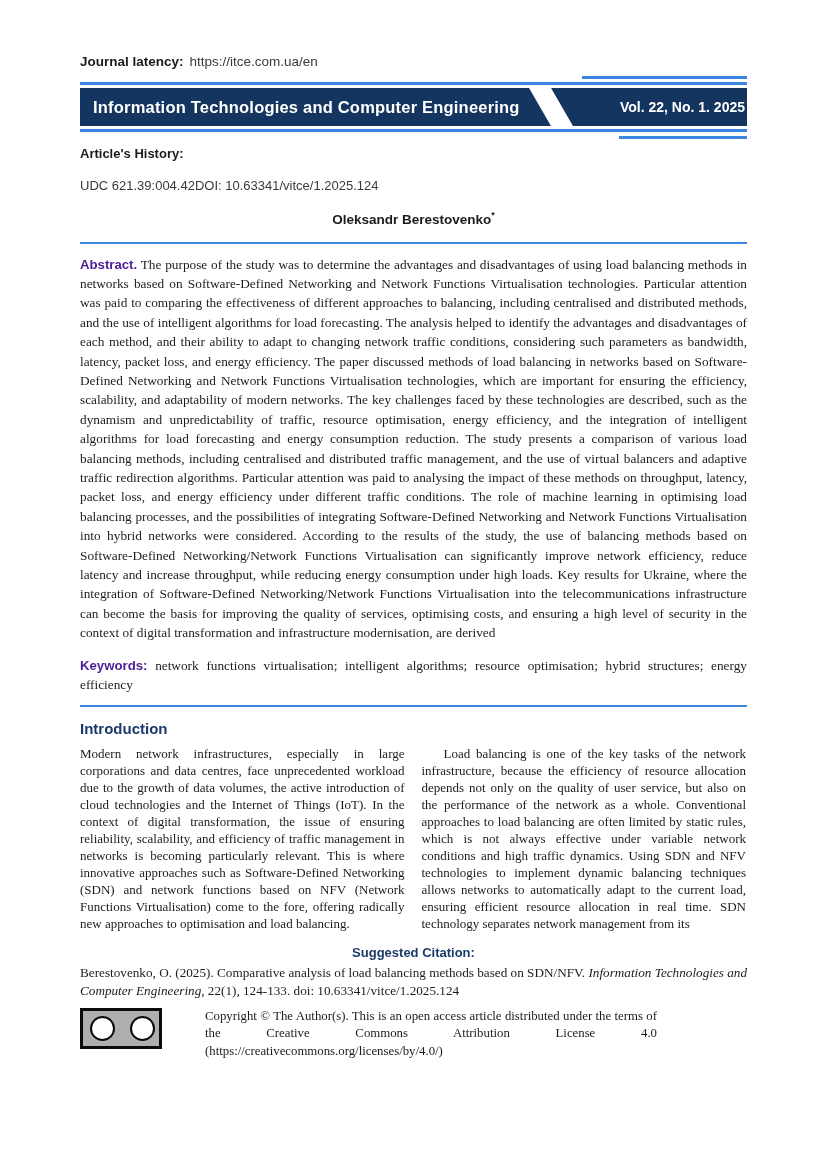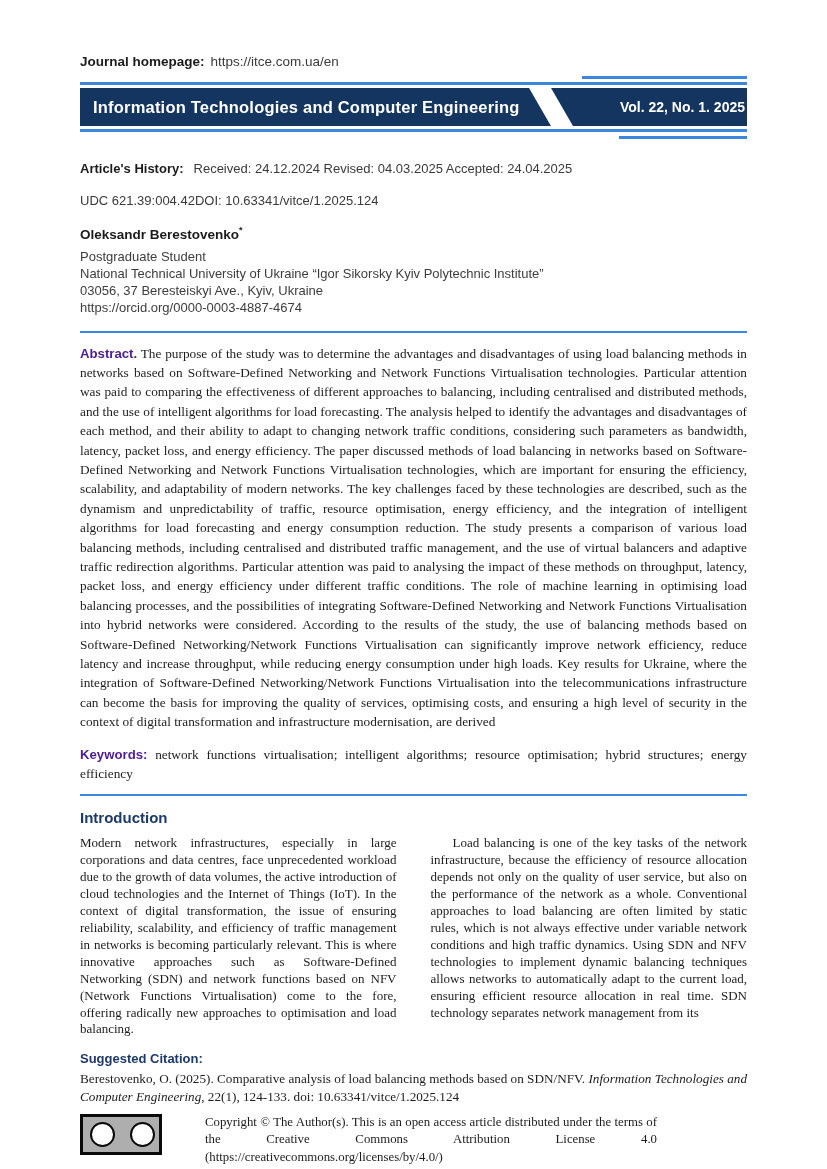--- a/index.html
+++ b/index.html
@@ -20,48 +20,48 @@
   .banner {
     margin-top:3px; position:relative; height:38px; background:#14355f;
     display:flex; align-items:center; overflow:hidden;
   }
   .banner .jtitle { color:#fff; font-weight:bold; font-size:16.5px; padding-left:13px; letter-spacing:.2px; }
   .banner .stripe { position:absolute; top:-4px; bottom:-4px; left:69%; width:22px; background:#fff; transform:skewX(30deg); }
   .banner .vol { position:absolute; right:2px; color:#fff; font-weight:bold; font-size:14px; }
   .r3 { margin-top:3px; }
   .r4 { width:128px; margin-top:4px; }
 
-  .history-row { margin-top:22px; display:flex; gap:10px; font-size:13px; color:#3a3a3a; }
+  .history-row { margin-top:7px; display:flex; gap:4px; font-size:13px; color:#3a3a3a; }
   .history-row .lbl { font-weight:bold; color:#1b1b1b; }
   .meta-row { margin-top:17px; display:flex; justify-content:flex-start; font-size:13px; color:#3a3a3a; }
 
   
   .art-title { margin-top:26px; font-size:19px; font-weight:bold; color:#1c3a69; letter-spacing:.1px; }
-  .author-name { margin-top:17px; font-size:13.5px; font-weight:bold; color:#1b1b1b; }
+  .author-name { margin-top:17px; font-size:13.5px; font-weight:bold; color:#1b1b1b;text-align:center; }
   .author-name sup { font-size:9px; }
   .author-lines { margin-top:6px; font-size:13px; color:#3d3d3d; line-height:17px; }
 
   .r5 { margin-top:15px; height:2px; }
 
   
   .serif { font-family:"Liberation Serif", serif; }
   .abstract { margin-top:11px; font-size:13.3px; line-height:19.4px; text-align:justify; color:#1c1c1c; }
   .inline-label { font-family:"Liberation Sans", sans-serif; font-weight:bold; color:#4c1d95; font-size:13.2px; }
   .keywords { margin-top:13px; font-size:13.3px; line-height:19.4px; text-align:justify; color:#1c1c1c; }
   .r6 { margin-top:11px; height:2px; }
 
   
   .sec-heading { margin-top:13px; font-size:15px; font-weight:bold; color:#1c3a69; }
-  .columns { margin-top:9px; display:flex; gap:34px; }
+  .columns { margin-top:9px; display:flex; gap:17px; }
   .col { width:324.5px; }
   .col p { font-size:13px; line-height:16.9px; text-align:justify; color:#1c1c1c; hyphens:auto; }
   .col p.indent { text-indent:22px; }
 
   
-  .cite-label { margin-top:13px; font-size:13px; font-weight:bold; color:#1c3a69; }
+  .cite-label { margin-top:13px; font-size:13px; font-weight:bold; color:#1c3a69;text-align:center; }
   .cite-text { margin-top:4px; font-size:13.2px; line-height:17.6px; color:#1c1c1c; text-align:justify; }
   .cite-text .it { font-style:italic; }
   .corresponding { margin-top:17px; font-size:11px; color:#555; }
 
   .license-row { margin-top:8px; display:flex; align-items:flex-start; }
   .cc-badge {
     position:relative; width:82px; height:41px; background:#aeaeae; border:3px solid #0a0a0a;
     display:flex; align-items:center; gap:15px; padding-left:7px; flex:0 0 auto;
   }
   .cc-circle, .person-circle {
@@ -70,57 +70,50 @@
   }
   .license-text { margin-left:43px; width:452px; font-size:12.8px; line-height:17.5px; text-align:justify; color:#1c1c1c; }
 </style>
 </head>
 <body>
 
 <div class="page">
   <div class="content">
 
     <div class="homepage-row">
-      <span class="lbl">Journal homepage:</span>
+      <span class="lbl">Journal latency:</span>
       <span>https://itce.com.ua/en</span>
     </div>
 
     <div class="rule-short r1"></div>
     <div class="rule r2"></div>
 
     <div class="banner">
       <span class="jtitle">Information Technologies and Computer Engineering</span>
       <span class="stripe"></span>
       <span class="vol">Vol. 22, No. 1. 2025</span>
     </div>
 
     <div class="rule r3"></div>
     <div class="rule-short r4"></div>
 
     <div class="history-row">
       <span class="lbl">Article's History:</span>
-      <span>Received: 24.12.2024 Revised: 04.03.2025 Accepted: 24.04.2025</span>
     </div>
 
     <div class="meta-row">
       <span>UDC 621.39:004.42</span>
       <span>DOI: 10.63341/vitce/1.2025.124</span>
     </div>
 
 
     <div class="author-name">
       <span>Oleksandr Berestovenko</span><sup>*</sup>
     </div>
 
-    <div class="author-lines">
-      <div>Postgraduate Student</div>
-      <div>National Technical University of Ukraine “Igor Sikorsky Kyiv Polytechnic Institute”</div>
-      <div>03056, 37 Beresteiskyi Ave., Kyiv, Ukraine</div>
-      <div>https://orcid.org/0000-0003-4887-4674</div>
-    </div>
 
     <div class="rule r5"></div>
 
     <p class="abstract serif"><span class="inline-label">Abstract.</span> <span>The purpose of the study was to determine the advantages and disadvantages of using load balancing methods in networks based on Software-Defined Networking and Network Functions Virtualisation technologies. Particular attention was paid to comparing the effectiveness of different approaches to balancing, including centralised and distributed methods, and the use of intelligent algorithms for load forecasting. The analysis helped to identify the advantages and disadvantages of each method, and their ability to adapt to changing network traffic conditions, considering such parameters as bandwidth, latency, packet loss, and energy efficiency. The paper discussed methods of load balancing in networks based on Software-Defined Networking and Network Functions Virtualisation technologies, which are important for ensuring the efficiency, scalability, and adaptability of modern networks. The key challenges faced by these technologies are described, such as the dynamism and unpredictability of traffic, resource optimisation, energy efficiency, and the integration of intelligent algorithms for load forecasting and energy consumption reduction. The study presents a comparison of various load balancing methods, including centralised and distributed traffic management, and the use of virtual balancers and adaptive traffic redirection algorithms. Particular attention was paid to analysing the impact of these methods on throughput, latency, packet loss, and energy efficiency under different traffic conditions. The role of machine learning in optimising load balancing processes, and the possibilities of integrating Software-Defined Networking and Network Functions Virtualisation into hybrid networks were considered. According to the results of the study, the use of balancing methods based on Software-Defined Networking/Network Functions Virtualisation can significantly improve network efficiency, reduce latency and increase throughput, while reducing energy consumption under high loads. Key results for Ukraine, where the integration of Software-Defined Networking/Network Functions Virtualisation into the telecommunications infrastructure can become the basis for improving the quality of services, optimising costs, and ensuring a high level of security in the context of digital transformation and infrastructure modernisation, are derived</span></p>
 
     <p class="keywords serif"><span class="inline-label">Keywords:</span> <span>network functions virtualisation; intelligent algorithms; resource optimisation; hybrid structures; energy efficiency</span></p>
 
     <div class="rule r6"></div>
 
     <h2 class="sec-heading">Introduction</h2>

